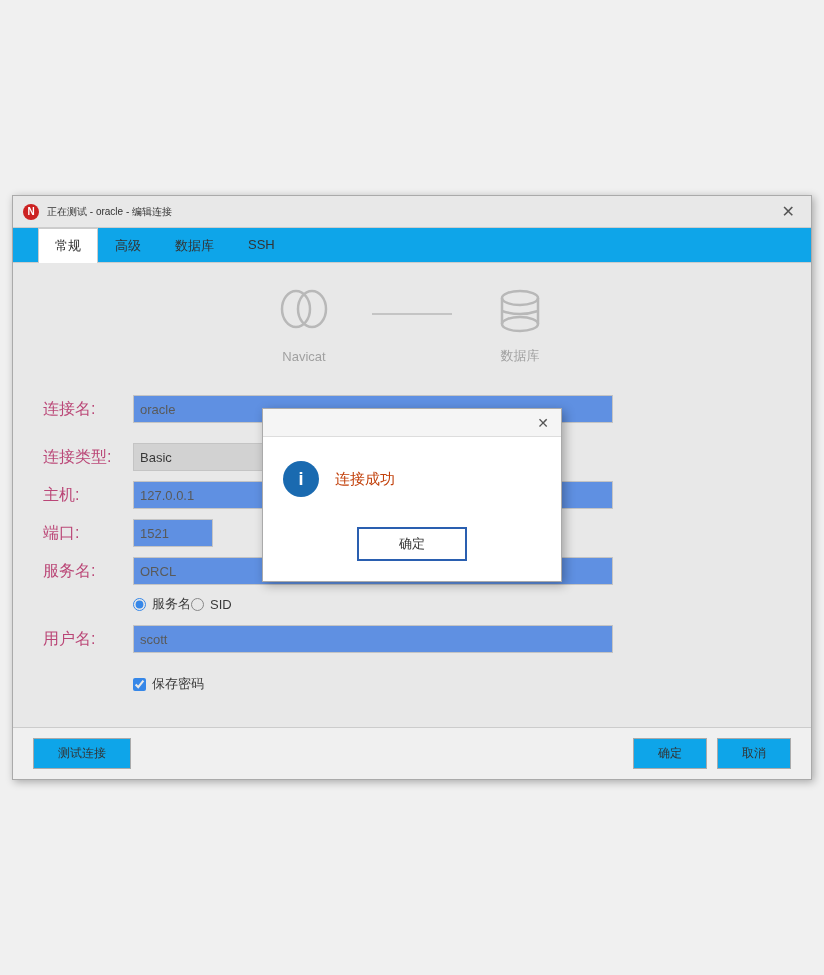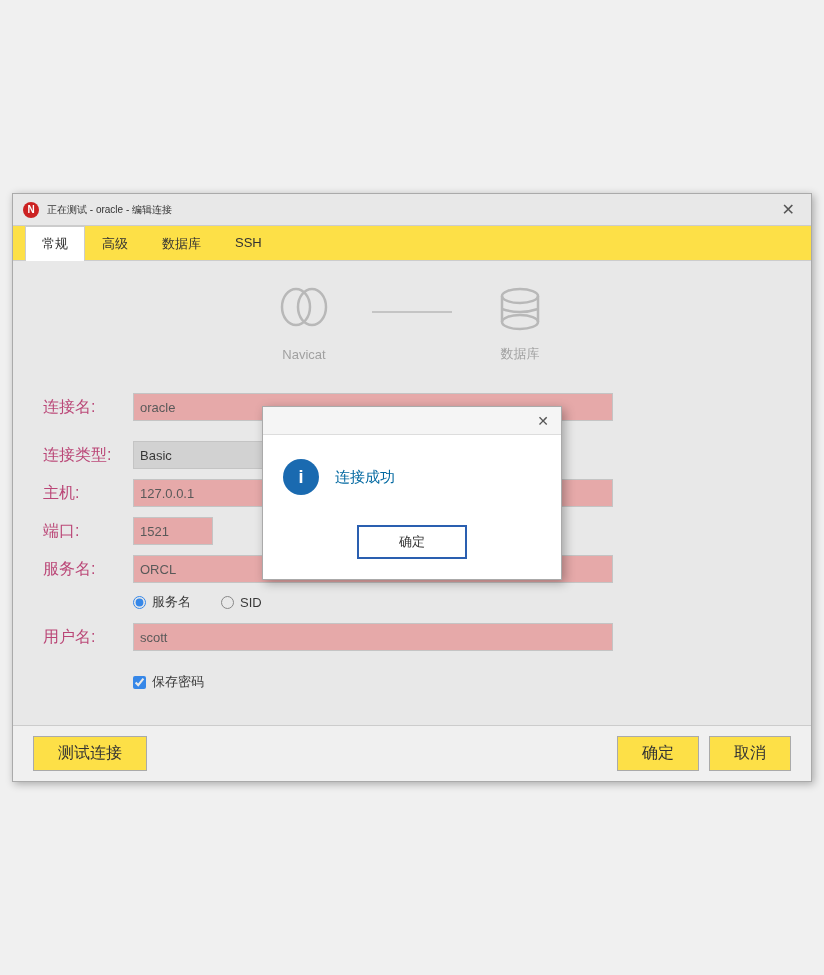--- a/index.html
+++ b/index.html
@@ -50,23 +50,23 @@
     }
     .titlebar-close {
       cursor: pointer;
       font-size: 16px;
       color: #555;
       padding: 2px 6px;
       line-height: 1;
     }
     .tabs {
       display: flex;
-      background: #fde047;
+      background: #0ea5e9;
       border-bottom: 1px solid #ccc;
-      padding: 0 12px;
+      padding: 0 25px;
     }
     .tab {
       padding: 8px 16px;
       cursor: pointer;
       font-size: 13px;
       color: #333;
       border: 1px solid transparent;
       border-bottom: none;
       margin-bottom: -1px;
     }
@@ -127,21 +127,21 @@
       flex-shrink: 0;
     }
     .form-control {
       flex: 1;
       max-width: 480px;
       height: 28px;
       border: 1px solid #ccc;
       padding: 0 6px;
       font-size: 13px;
       color: #333;
-      background: #fca5a5;
+      background: #3b82f6;
       outline: none;
     }
     .select-wrapper {
       position: relative;
       flex: 0 0 290px;
     }
     .select-wrapper select {
       width: 100%;
       height: 28px;
       border: 1px solid #ccc;
@@ -161,21 +161,20 @@
       color: #666;
       font-size: 10px;
     }
     .port-input {
       flex: 0 0 80px;
       max-width: 80px;
     }
     .radio-row {
       display: flex;
       align-items: center;
-      gap: 30px;
       margin-left: 90px;
       margin-bottom: 12px;
     }
     .radio-item {
       display: flex;
       align-items: center;
       gap: 6px;
       cursor: pointer;
     }
     .radio-item input[type="radio"] { cursor: pointer; }
@@ -191,23 +190,23 @@
     .footer {
       background: #f0f0f0;
       border-top: 1px solid #ccc;
       padding: 10px 20px;
       display: flex;
       justify-content: space-between;
       align-items: center;
     }
     .footer-btn {
       padding: 6px 24px;
-      font-size: 16px;
+      font-size: 12px;
       border: 1px solid #aaa;
-      background: #fde047;
+      background: #0ea5e9;
       cursor: pointer;
       color: #333;
     }
     .footer-right {
       display: flex;
       gap: 10px;
     }
 
     
     .overlay {
@@ -256,21 +255,21 @@
       display: flex;
       align-items: center;
       justify-content: center;
       color: white;
       font-size: 18px;
       font-weight: bold;
       flex-shrink: 0;
     }
     .dialog-message {
       font-size: 15px;
-      color: #0369a1;
+      color: #c2410c;
     }
     .dialog-footer {
       padding: 10px 20px 20px;
       display: flex;
       justify-content: center;
     }
     .dialog-ok-btn {
       padding: 6px 40px;
       font-size: 13px;
       border: 2px solid #2a5fb0;

